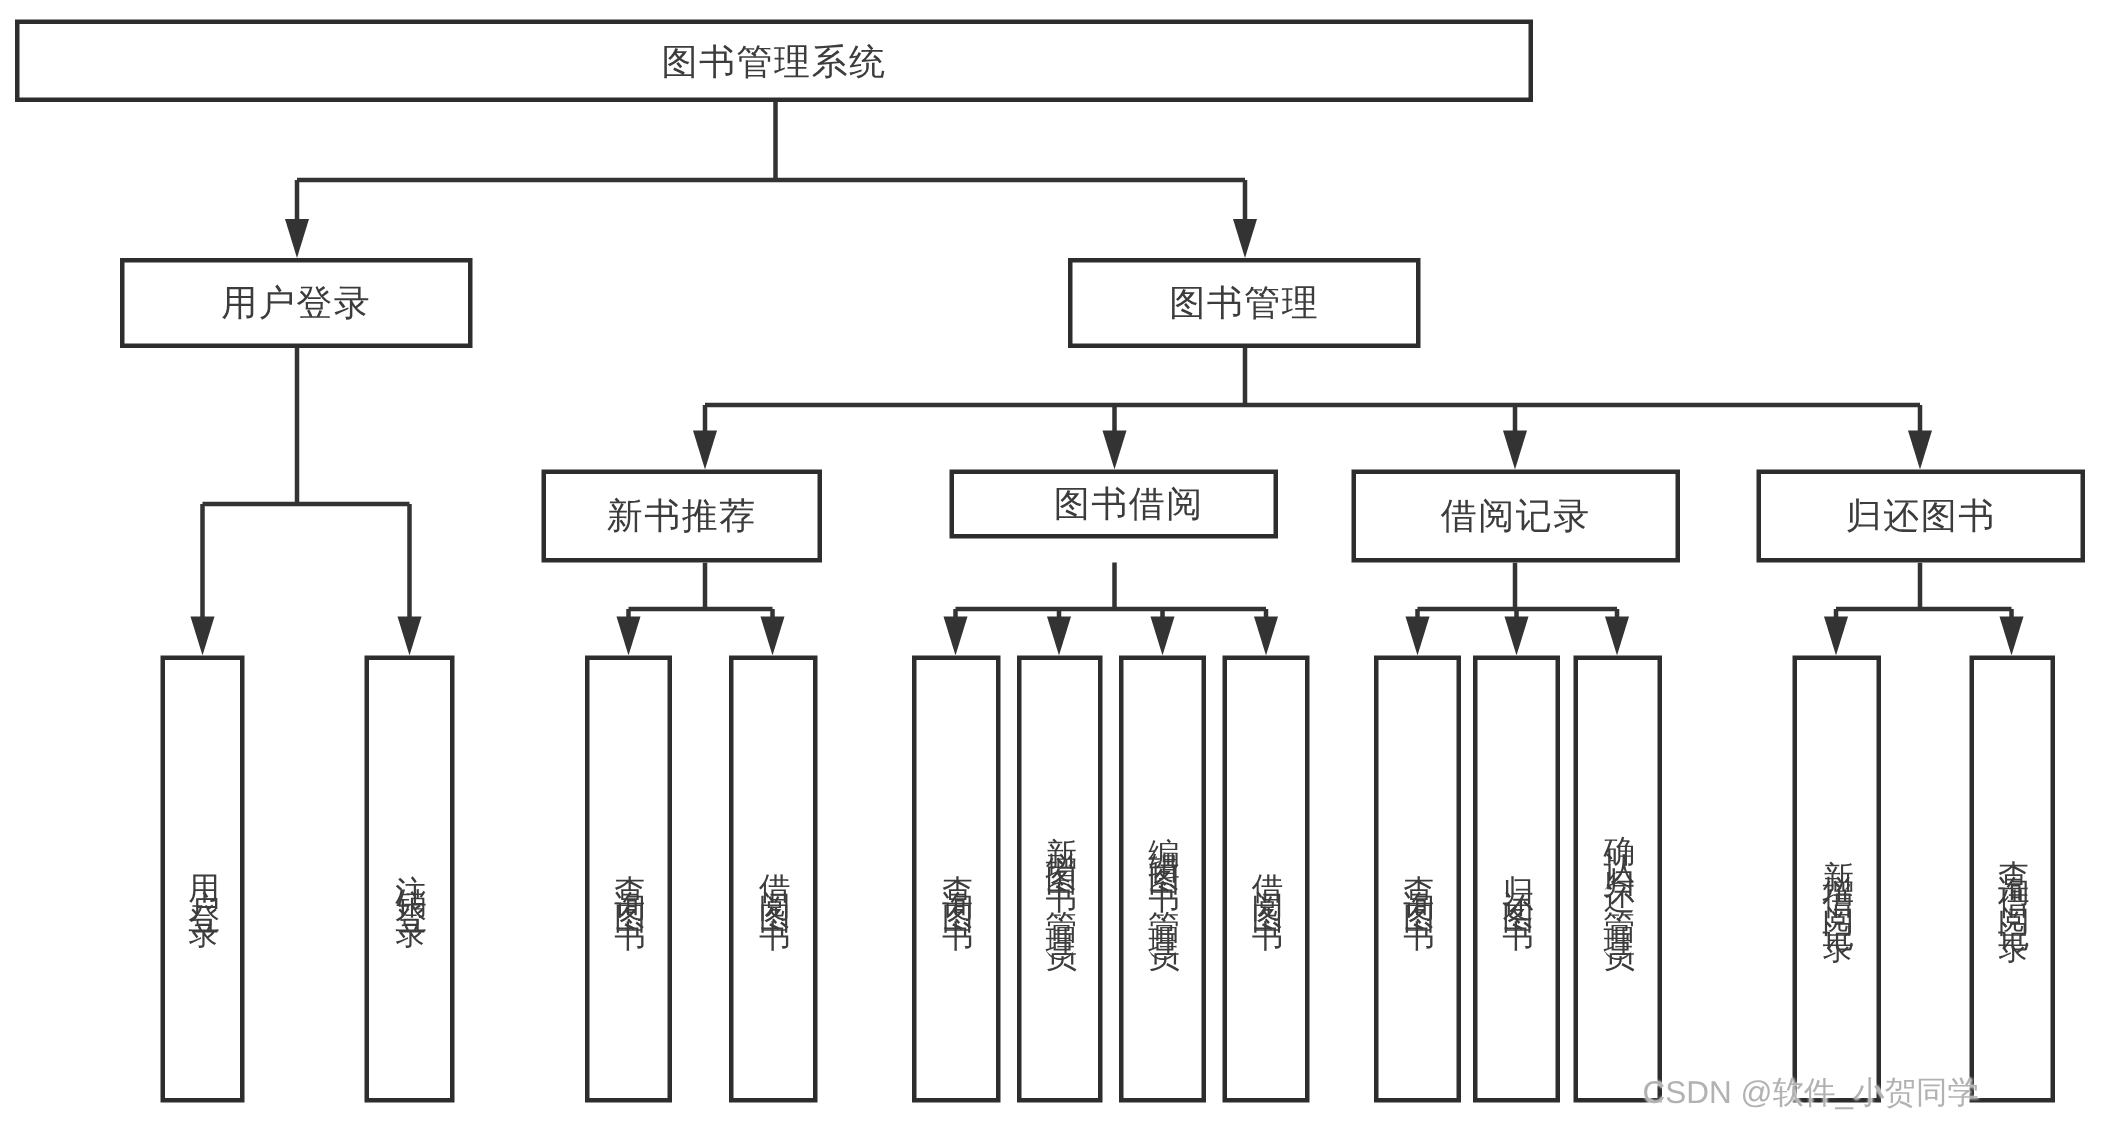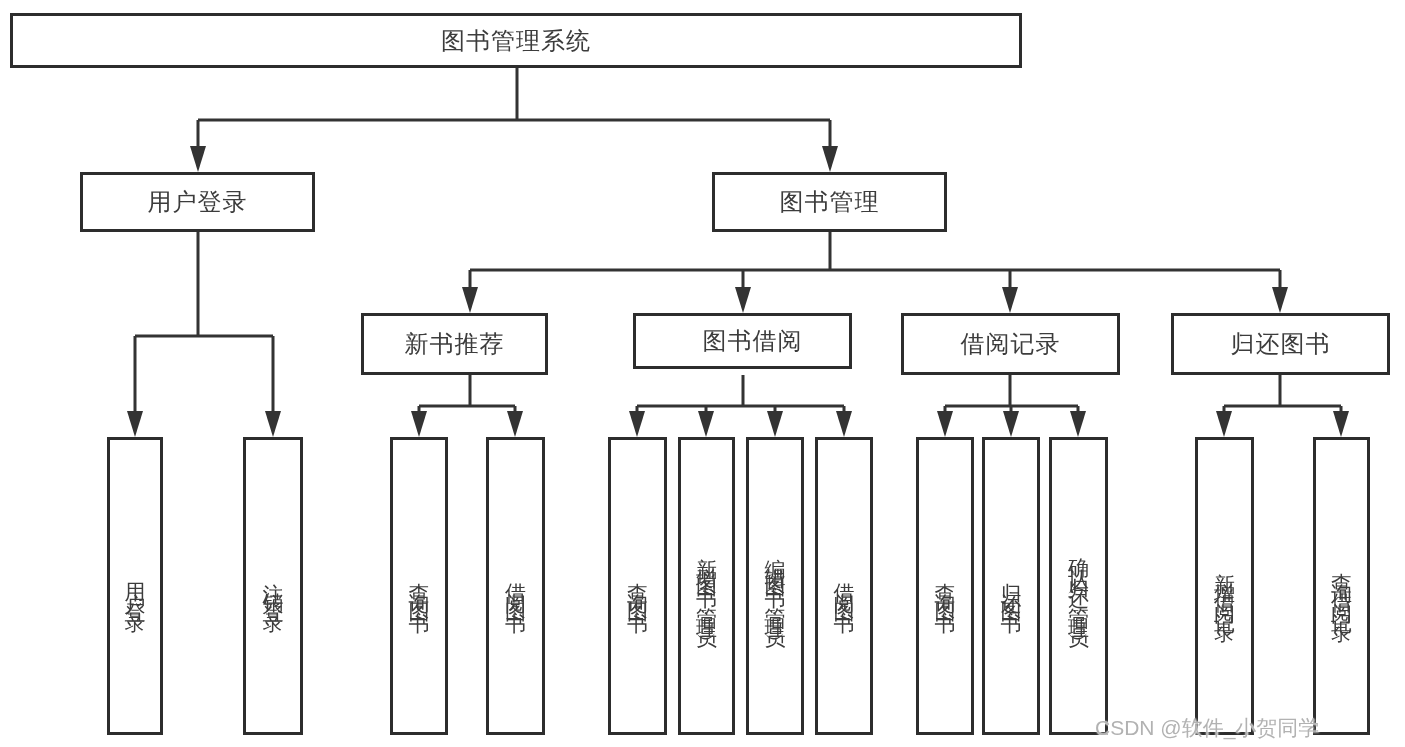--- a/index.html
+++ b/index.html
@@ -85,21 +85,21 @@
       <polygon points="1333,411 1349,411 1341,437"></polygon>
     </g>
   </svg>
 
   <div class="node h-label" style="left:10px; top:13px; width:1012px; height:55px;">图书管理系统</div>
 
   <div class="node h-label" style="left:80px; top:172px; width:235px; height:60px;">用户登录</div>
   <div class="node h-label" style="left:712px; top:172px; width:235px; height:60px;">图书管理</div>
 
   <div class="node h-label" style="left:361px; top:313px; width:187px; height:62px;">新书推荐</div>
-  <div class="node h-label" style="left:633px; top:313px; width:219px; height:56px;padding-left:20px;">图书借阅</div>
+  <div class="node h-label" style="left:633px; top:313px; width:219px; height:46px;padding-left:20px;">图书借阅</div>
   <div class="node h-label" style="left:901px; top:313px; width:219px; height:62px;">借阅记录</div>
   <div class="node h-label" style="left:1171px; top:313px; width:219px; height:62px;">归还图书</div>
 
   <div class="node v-node" style="left:107px; top:437px; width:56px; height:298px;">
     <span>用户登录</span>
   </div>
   <div class="node v-node" style="left:243px; top:437px; width:60px; height:298px;">
     <span>注销登录</span>
   </div>
 

